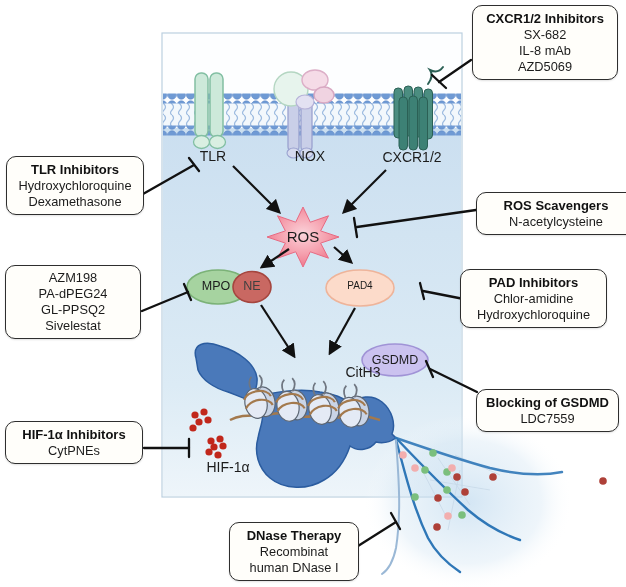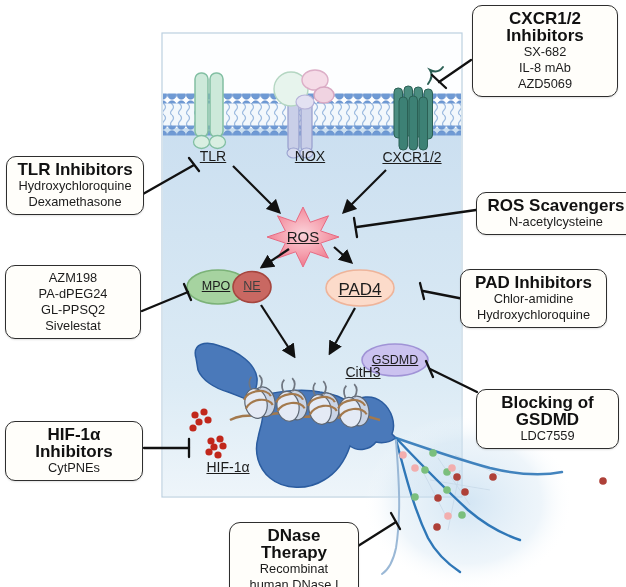--- a/index.html
+++ b/index.html
@@ -1,26 +1,26 @@
 <!DOCTYPE html>
 <html><head>
 <meta charset="utf-8">
 <style>
   html,body{margin:0;padding:0;background:#ffffff;}
   #stage{position:relative;width:626px;height:587px;background:#ffffff;overflow:hidden;
          font-family:"Liberation Sans", sans-serif;}
   #art{position:absolute;left:0;top:0;z-index:1;}
   .label{position:absolute;z-index:3;transform:translateX(-50%);white-space:nowrap;
-         color:#1c1c1c;font-size:14px;text-decoration:underline;}
+         color:#1c1c1c;font-size:14px;}
   .label.small{font-size:12.5px;}
   .label.white{color:#404040;}
   .callout{position:absolute;z-index:4;background:#fffefa;border:1.6px solid #2e2e2e;
            border-radius:10px;text-align:center;padding:4px 6px;box-sizing:border-box;
            box-shadow:0 1px 2px rgba(0,0,0,.12);}
-  .callout-title{font-weight:bold;font-size:17px;color:#111;line-height:17px;}
+  .callout-title{font-weight:bold;font-size:13px;color:#111;line-height:17px;}
   .callout-line{font-size:12.8px;color:#1c1c1c;line-height:16px;}
 </style>
 </head>
 <body>
 
 <div id="stage">
 
 <svg id="art" width="626" height="587" viewBox="0 0 626 587">
   <defs>
     <marker id="arr" viewBox="0 0 10 10" refX="8" refY="5" markerWidth="6.5" markerHeight="6.5" orient="auto-start-reverse">
@@ -232,21 +232,21 @@
         </g>
   </g>
 </svg>
 
 <div class="label" style="left:213px;top:148px;">TLR</div>
 <div class="label" style="left:310px;top:148px;">NOX</div>
 <div class="label" style="left:412px;top:149px;">CXCR1/2</div>
 <div class="label" style="left:303px;top:228px;font-size:15px;">ROS</div>
 <div class="label small" style="left:216px;top:279px;">MPO</div>
 <div class="label small white" style="left:252px;top:279px;">NE</div>
-<div class="label small" style="left:360px;top:280px;font-size:17px;">PAD4</div>
+<div class="label small" style="left:360px;top:280px;font-size:10px;">PAD4</div>
 <div class="label small" style="left:395px;top:353px;">GSDMD</div>
 <div class="label" style="left:315px;top:364px;margin-left:48px;">CitH3</div>
 <div class="label" style="left:228px;top:459px;">HIF-1α</div>
 
 <div class="callout" style="left:472px;top:5px;width:146px;">
   <div class="callout-title">CXCR1/2 Inhibitors</div>
   <div class="callout-line">SX-682</div>
   <div class="callout-line">IL-8 mAb</div>
   <div class="callout-line">AZD5069</div>
 </div>
@@ -278,19 +278,19 @@
 <div class="callout" style="left:476px;top:373px;width:143px;margin-top:16px;">
   <div class="callout-title">Blocking of GSDMD</div>
   <div class="callout-line">LDC7559</div>
 </div>
 
 <div class="callout" style="left:5px;top:421px;width:138px;">
   <div class="callout-title">HIF-1α Inhibitors</div>
   <div class="callout-line">CytPNEs</div>
 </div>
 
-<div class="callout" style="left:229px;top:522px;width:130px;border-radius:11px;">
+<div class="callout" style="left:229px;top:522px;width:130px;">
   <div class="callout-title">DNase Therapy</div>
   <div class="callout-line">Recombinat</div>
   <div class="callout-line">human DNase I</div>
 </div>
 
 </div>
 
 </body></html>

